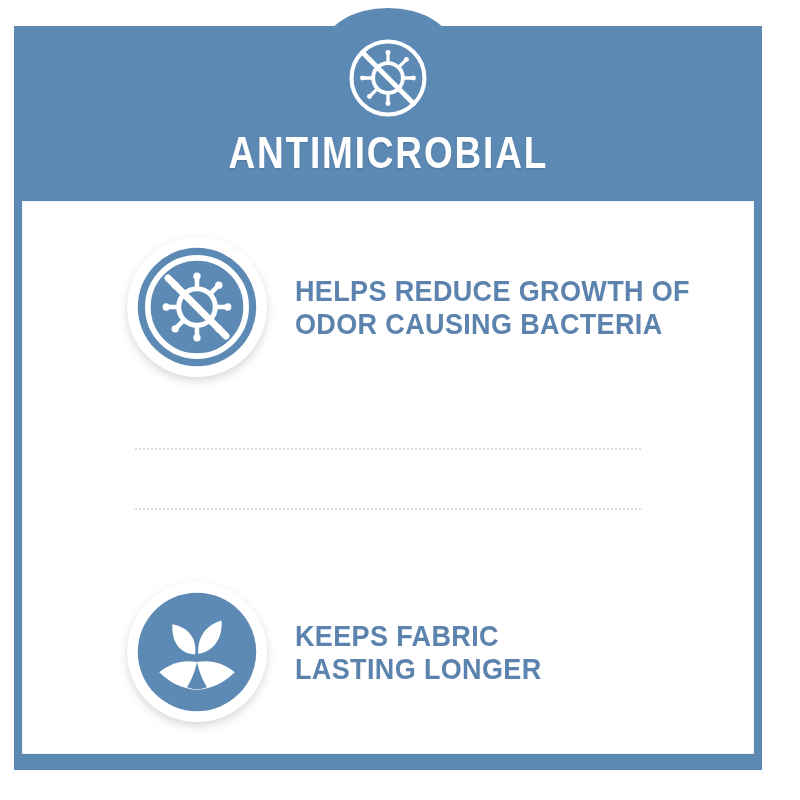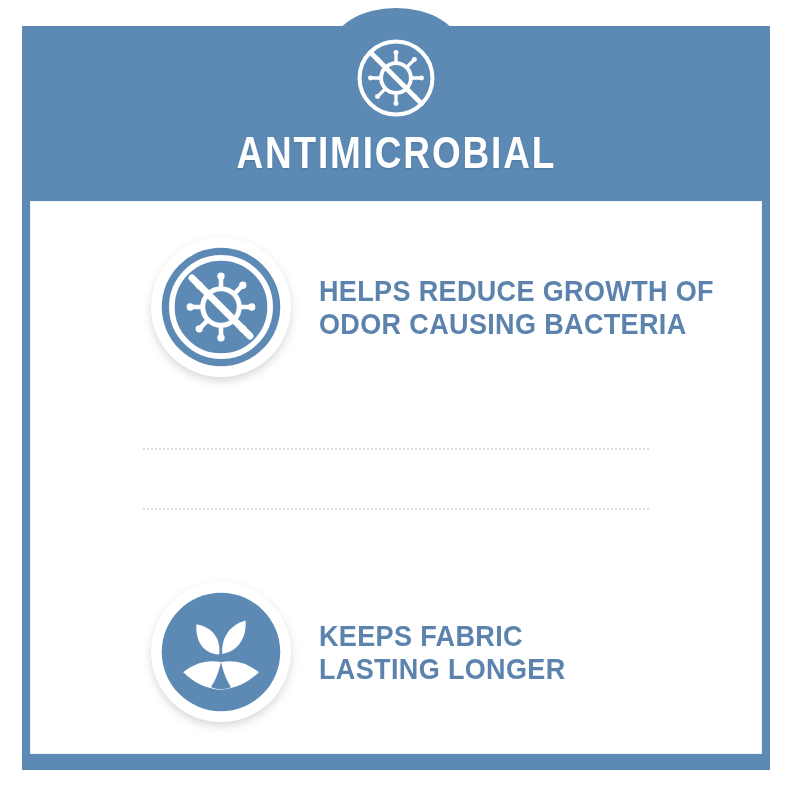--- a/index.html
+++ b/index.html
@@ -19,21 +19,21 @@
     position: relative;
     width: 800px;
     height: 800px;
     background: #ffffff;
     box-sizing: border-box;
   }
 
   
   .card {
     position: absolute;
-    left: 22px;
+    left: 14px;
     top: 26px;
     width: 748px;
     height: 744px;
     box-sizing: border-box;
     background: #5c8ab4;
     padding: 0;
   }
 
   
   .header-bump {
@@ -95,21 +95,20 @@
     justify-content: space-between;
     padding: 22px 0 18px 0;
   }
 
   .feature-row {
     display: flex;
     align-items: center;
     height: 166px;
     padding-left: 104px;
     box-sizing: border-box;
-    margin-left: 16px;
   }
 
   
   .icon-badge {
     position: relative;
     flex: 0 0 auto;
     width: 140px;
     height: 140px;
     border-radius: 50%;
     background: #ffffff;

